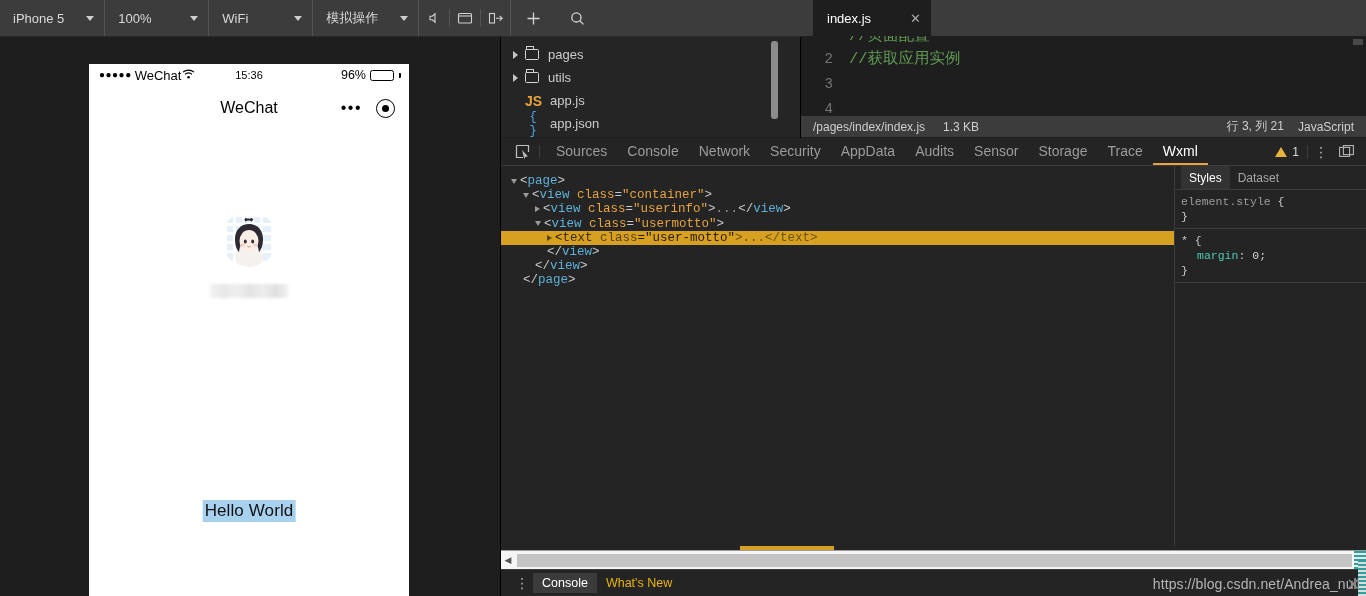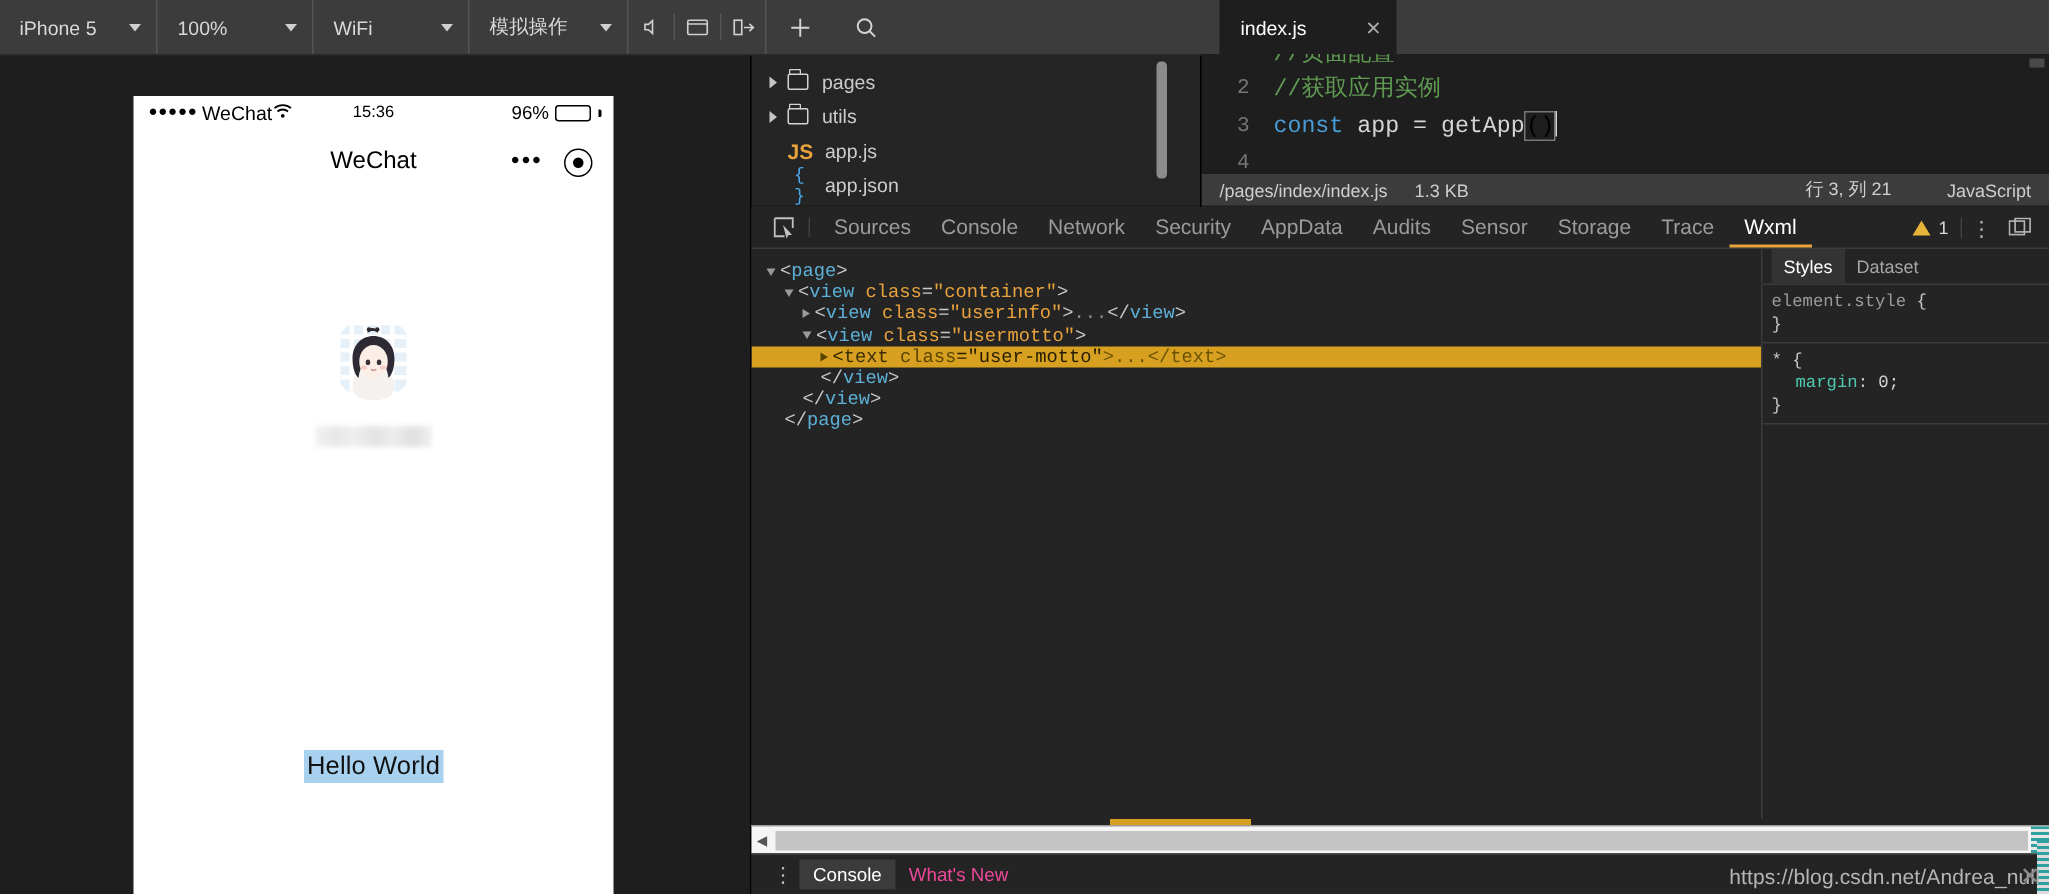--- a/index.html
+++ b/index.html
@@ -165,21 +165,21 @@
   .ed-scroll-mark { position:absolute; right:3px; top:3px; width:10px; height:6px; background:#4a4a4a;}
 
   .ed-status {
     position: absolute; left: 801px; top: 116px; width: 565px; height: 21px;
     background: #3c3c3c; display: flex; align-items: center;
     color: #cfcfcf; font-size: 12px; padding: 0 12px;
   }
   .ed-status .path { margin-right: 18px; }
   .ed-status .size {}
   .ed-status .spacer { flex: 1; }
-  .ed-status .pos { margin-right: 37px; }
+  .ed-status .pos { margin-right: 14px; }
 
   
   .devtools {
     position: absolute; left: 501px; top: 138px; width: 865px; height: 458px;
     background: #242424;
   }
   .dt-tabbar {
     height: 28px; background: #242424; display: flex; align-items: stretch;
     border-bottom: 1px solid #3b3b3b; padding-left: 6px;
   }
@@ -263,21 +263,21 @@
   .hs-right-ticks { width: 12px; height: 19px; background: repeating-linear-gradient(to bottom,#2ea0a0 0 2px,#e8e8e8 2px 4px); }
 
   .console-bar {
     position: absolute; left: 0; top: 431px; width: 865px; height: 27px;
     background: #242424; display: flex; align-items: center; padding-left: 10px;
     border-top: 1px solid #3b3b3b;
   }
   .cb-kebab { width: 22px; text-align:center; color:#b5b5b5; font-size:14px; line-height:1; cursor:pointer;}
   .cb-tab { padding: 3px 9px; font-size: 12.5px; color: #d6d6d6; cursor:pointer; }
   .cb-tab.active { background: #3b3b3b; color: #ffffff; }
-  .cb-tab.muted { color: #ec4899; }
+  .cb-tab.muted { color: #eab308; }
 
   .watermark {
     position: absolute; right: 6px; bottom: 4px;
     color: #b5b5b5; font-size: 14px; font-family: "Liberation Sans", sans-serif;
     letter-spacing: .1px; white-space: nowrap; z-index: 40;
   }
   .wm-x {
     position:absolute; right: 6px; bottom: 2px; color:#8a8a8a; font-size:16px; z-index:41;
   }
   .right-edge-ticks {
@@ -382,21 +382,20 @@
     <div class="eline partial">
       <span class="ln"></span>
       <span class="code c-comment">//页面配置</span>
     </div>
     <div class="eline">
       <span class="ln">2</span>
       <span class="code c-comment">//获取应用实例</span>
     </div>
     <div class="eline">
       <span class="ln">3</span>
-      <span class="code"><span class="c-kw">const</span><span class="c-plain"> app = </span><span class="c-fn">getApp</span><span class="paren-box">()</span><span class="caret"></span></span>
     </div>
     <div class="eline">
       <span class="ln">4</span>
       <span class="code c-plain"></span>
     </div>
     <div class="ed-scroll-mark"></div>
   </div>
 
   <div class="ed-status">
     <span class="path">/pages/index/index.js</span>

